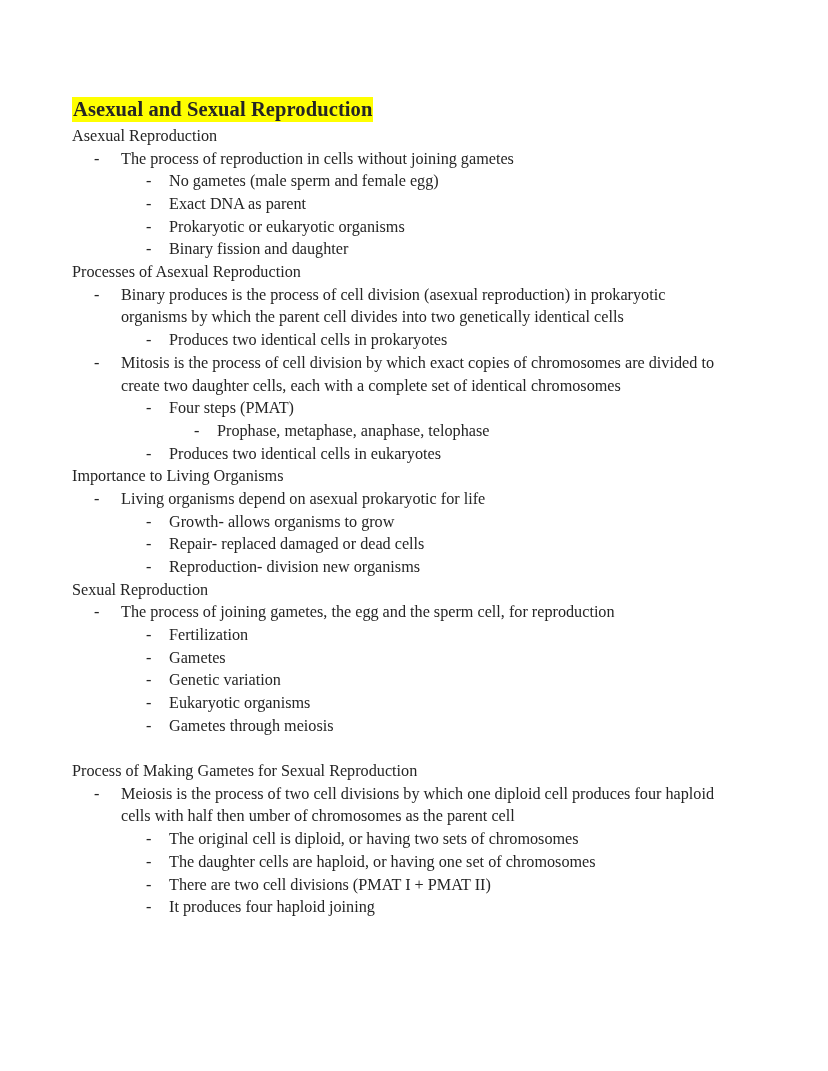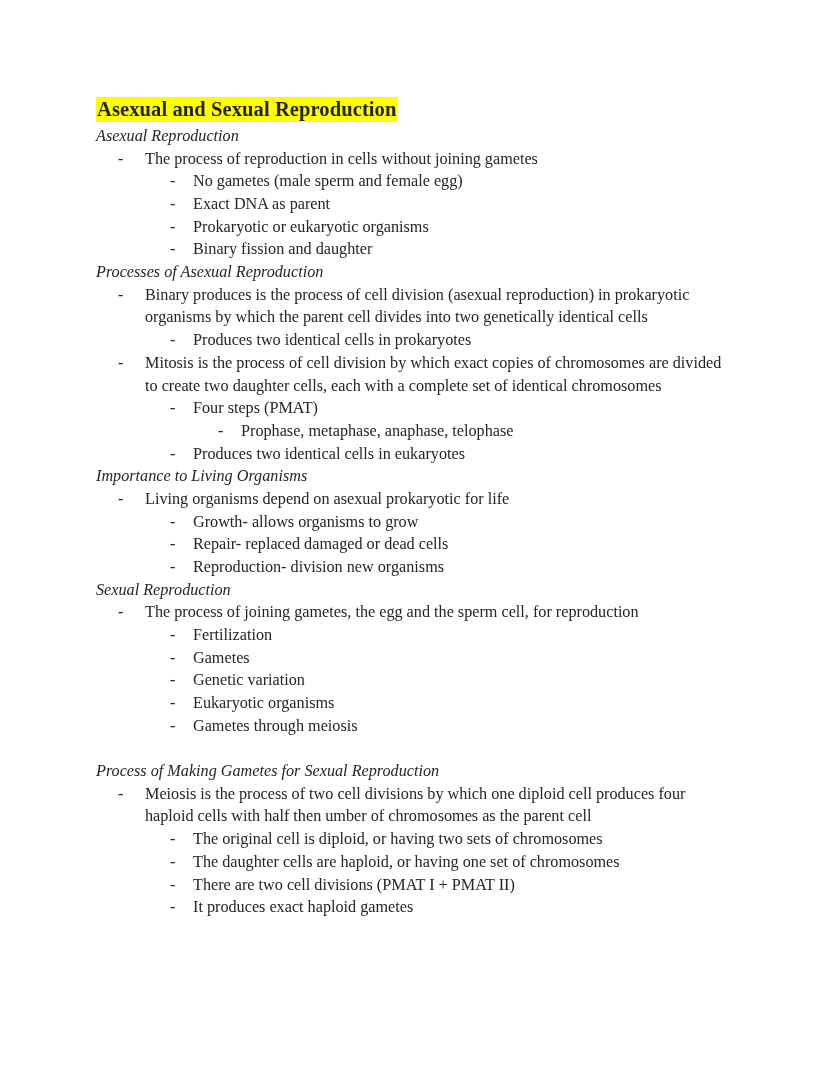--- a/index.html
+++ b/index.html
@@ -13,39 +13,38 @@
     font-family: "Liberation Serif", "DejaVu Serif", serif;
     color: #252525;
     overflow: hidden;
   }
   .page {
     position: relative;
     width: 828px;
     height: 936px;
     background: #ffffff;
     box-sizing: border-box;
-    padding: 96px 98px 0 96px;
+    padding: 96px 98px 0 72px;
   }
   .doc-title {
     font-size: 20.5px;
     line-height: 27px;
     margin: 0 0 2px 0;
     letter-spacing: 0.1px;
     white-space: nowrap;
   }
   .doc-title .hl {
     background-color: #ffff00;
     padding: 1px 1px 2px 1px;
   }
   .heading {
     font-size: 16.2px;
     line-height: 22.6px;
     margin: 0;
     padding: 0;
-    font-style: italic;
   }
   .blank-line {
     font-size: 16.2px;
     line-height: 22.6px;
     height: 22.6px;
   }
   ul.lvl {
     list-style: none;
     margin: 0;
     padding: 0;
@@ -266,18 +265,18 @@
         </li>
         <li class="item">
           <div class="row">
             <span class="dash">-</span>
             <span class="txt">There are two cell divisions (PMAT I + PMAT II)</span>
           </div>
         </li>
         <li class="item">
           <div class="row">
             <span class="dash">-</span>
-            <span class="txt">It produces exact haploid gametes</span>
+            <span class="txt">It produces four haploid joining</span>
           </div>
         </li>
       </ul>
     </div>
 </div>
 
 </body></html>

